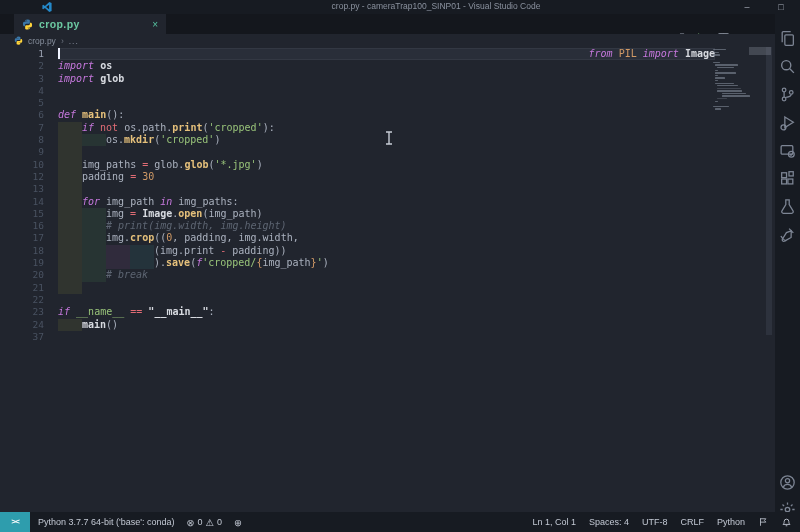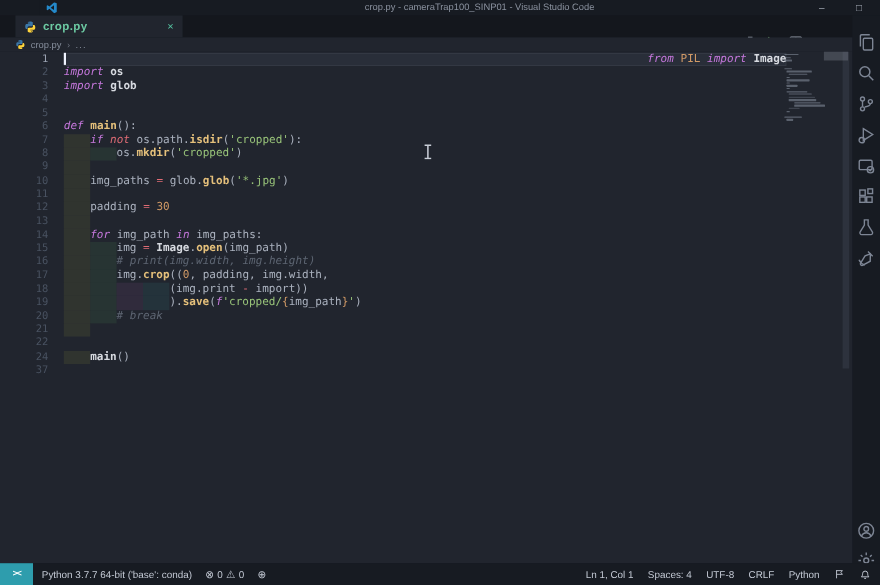--- a/index.html
+++ b/index.html
@@ -31,21 +31,21 @@
   #code-lines{position:absolute;left:0;top:1px;right:60px;}
   .code-line{display:flex;height:12.3px;line-height:12.3px;white-space:pre;
              font-family:"DejaVu Sans Mono",monospace;font-size:10px;}
   .ln{flex:none;width:44px;text-align:right;padding-right:14px;color:#495261;font-size:9.5px;}
   .ltext{flex:1;position:relative;}
   .code-line.active .ltext{background:rgba(160,175,210,0.07);box-shadow:0 0 0 1px rgba(255,255,255,0.05) inset;text-align:right;}
   .code-line.active .ln{color:#9ba3b2;}
   .ib{display:inline-block;width:24px;height:12.3px;vertical-align:top;}
   .ib0{background:rgba(255,255,64,0.07)}.ib1{background:rgba(127,255,127,0.07)}
   .ib2{background:rgba(255,127,255,0.07)}.ib3{background:rgba(79,236,236,0.07)}
-  .tk-k{color:#c678dd;font-style:italic}.tk-n{color:#e06c75;font-style:italic}
+  .tk-k{color:#c678dd;font-style:italic}.tk-n{color:#e06c75;}
   .tk-o{color:#e06c75}.tk-s{color:#98c379}.tk-d{color:#d19a66}
   .tk-f{color:#e5c07b;font-weight:bold}.tk-c{color:#5d6572;font-style:italic}
   .tk-t{color:#abb2bf}.tk-w{color:#d7dae0;font-weight:bold}
   .tk-g{color:#98c379}.tk-b{color:#d19a66}
   #caret{position:absolute;left:0;top:0;width:1.5px;height:11px;background:#f0f4ff;}
   
   #minimap{position:absolute;right:10px;top:2px;width:52px;}
   .mm-bar{height:1.4px;margin-bottom:1.2px;background:#8b93a3;opacity:.55;border-radius:.5px;}
   .mm-bar.dim{opacity:.28;}
   #mm-slider{position:absolute;right:4px;top:0;width:22px;height:8px;background:rgba(190,200,215,0.22);}
@@ -122,36 +122,36 @@
   </div>
 
   <div id="editor">
     <div id="code-lines">
         <div class="code-line active"><span class="ln">1</span><span class="ltext"><span id="caret"></span><span class="tk-k">from</span><span class="tk-t"> </span><span class="tk-d">PIL</span><span class="tk-t"> </span><span class="tk-k">import</span><span class="tk-t"> </span><span class="tk-w">Image</span></span></div>
         <div class="code-line"><span class="ln">2</span><span class="ltext"><span class="tk-k">import</span><span class="tk-t"> </span><span class="tk-w">os</span></span></div>
         <div class="code-line"><span class="ln">3</span><span class="ltext"><span class="tk-k">import</span><span class="tk-t"> </span><span class="tk-w">glob</span></span></div>
         <div class="code-line"><span class="ln">4</span><span class="ltext"></span></div>
         <div class="code-line"><span class="ln">5</span><span class="ltext"></span></div>
         <div class="code-line"><span class="ln">6</span><span class="ltext"><span class="tk-k">def</span><span class="tk-t"> </span><span class="tk-f">main</span><span class="tk-t">():</span></span></div>
-        <div class="code-line"><span class="ln">7</span><span class="ltext"><span class="ib ib0"></span><span class="tk-k">if</span><span class="tk-t"> </span><span class="tk-n">not</span><span class="tk-t"> os.path.</span><span class="tk-f">isdir</span><span class="tk-t">(</span><span class="tk-s">'cropped'</span><span class="tk-t">):</span></span></div>
+        <div class="code-line"><span class="ln">7</span><span class="ltext"><span class="ib ib0"></span><span class="tk-k">if</span><span class="tk-t"> </span><span class="tk-n">not</span><span class="tk-t"> os.path.</span><span class="tk-f">print</span><span class="tk-t">(</span><span class="tk-s">'cropped'</span><span class="tk-t">):</span></span></div>
         <div class="code-line"><span class="ln">8</span><span class="ltext"><span class="ib ib0"></span><span class="ib ib1"></span><span class="tk-t">os.</span><span class="tk-f">mkdir</span><span class="tk-t">(</span><span class="tk-s">'cropped'</span><span class="tk-t">)</span></span></div>
         <div class="code-line"><span class="ln">9</span><span class="ltext"><span class="ib ib0"></span></span></div>
         <div class="code-line"><span class="ln">10</span><span class="ltext"><span class="ib ib0"></span><span class="tk-t">img_paths </span><span class="tk-o">=</span><span class="tk-t"> glob.</span><span class="tk-f">glob</span><span class="tk-t">(</span><span class="tk-s">'*.jpg'</span><span class="tk-t">)</span></span></div>
-        <div class="code-line"><span class="ln">11</span><span class="ltext"><span class="ib ib0"></span></span></div>
         <div class="code-line"><span class="ln">12</span><span class="ltext"><span class="ib ib0"></span><span class="tk-t">padding </span><span class="tk-o">=</span><span class="tk-t"> </span><span class="tk-d">30</span></span></div>
         <div class="code-line"><span class="ln">13</span><span class="ltext"><span class="ib ib0"></span></span></div>
         <div class="code-line"><span class="ln">14</span><span class="ltext"><span class="ib ib0"></span><span class="tk-k">for</span><span class="tk-t"> img_path </span><span class="tk-k">in</span><span class="tk-t"> img_paths:</span></span></div>
         <div class="code-line"><span class="ln">15</span><span class="ltext"><span class="ib ib0"></span><span class="ib ib1"></span><span class="tk-t">img </span><span class="tk-o">=</span><span class="tk-t"> </span><span class="tk-w">Image</span><span class="tk-t">.</span><span class="tk-f">open</span><span class="tk-t">(img_path)</span></span></div>
         <div class="code-line"><span class="ln">16</span><span class="ltext"><span class="ib ib0"></span><span class="ib ib1"></span><span class="tk-c"># print(img.width, img.height)</span></span></div>
         <div class="code-line"><span class="ln">17</span><span class="ltext"><span class="ib ib0"></span><span class="ib ib1"></span><span class="tk-t">img.</span><span class="tk-f">crop</span><span class="tk-t">((</span><span class="tk-d">0</span><span class="tk-t">, padding, img.width,</span></span></div>
-        <div class="code-line"><span class="ln">18</span><span class="ltext"><span class="ib ib0"></span><span class="ib ib1"></span><span class="ib ib2"></span><span class="ib ib3"></span><span class="tk-t">(img.print </span><span class="tk-o">-</span><span class="tk-t"> import))</span></span></div>
+        <div class="code-line"><span class="ln">18</span><span class="ltext"><span class="ib ib0"></span><span class="ib ib1"></span><span class="ib ib2"></span><span class="ib ib3"></span><span class="tk-t">(img.print </span><span class="tk-o">-</span><span class="tk-t"> padding))</span></span></div>
         <div class="code-line"><span class="ln">19</span><span class="ltext"><span class="ib ib0"></span><span class="ib ib1"></span><span class="ib ib2"></span><span class="ib ib3"></span><span class="tk-t">).</span><span class="tk-f">save</span><span class="tk-t">(</span><span class="tk-k">f</span><span class="tk-s">'cropped/</span><span class="tk-b">{</span><span class="tk-t">img_path</span><span class="tk-b">}</span><span class="tk-s">'</span><span class="tk-t">)</span></span></div>
         <div class="code-line"><span class="ln">20</span><span class="ltext"><span class="ib ib0"></span><span class="ib ib1"></span><span class="tk-c"># break</span></span></div>
         <div class="code-line"><span class="ln">21</span><span class="ltext"><span class="ib ib0"></span></span></div>
         <div class="code-line"><span class="ln">22</span><span class="ltext"></span></div>
+        <div class="code-line"><span class="ln">23</span><span class="ltext"><span class="tk-k">if</span><span class="tk-t"> </span><span class="tk-g">__name__</span><span class="tk-t"> </span><span class="tk-o">==</span><span class="tk-t"> </span><span class="tk-w">"__main__"</span><span class="tk-t">:</span></span></div>
         <div class="code-line"><span class="ln">24</span><span class="ltext"><span class="ib ib0"></span><span class="tk-w">main</span><span class="tk-t">()</span></span></div>
         <div class="code-line"><span class="ln">37</span><span class="ltext"></span></div>
       </div>
     <div id="minimap">
         <div class="mm-bar" style="width: 13.02px; margin-left: 0px;"></div>
         <div class="mm-bar" style="width: 5.58px; margin-left: 0px;"></div>
         <div class="mm-bar" style="width: 6.82px; margin-left: 0px;"></div>
         <div class="mm-bar" style="width: 0px; margin-left: 0px; background: transparent;"></div>
         <div class="mm-bar" style="width: 0px; margin-left: 0px; background: transparent;"></div>
         <div class="mm-bar" style="width: 6.82px; margin-left: 0px;"></div>

